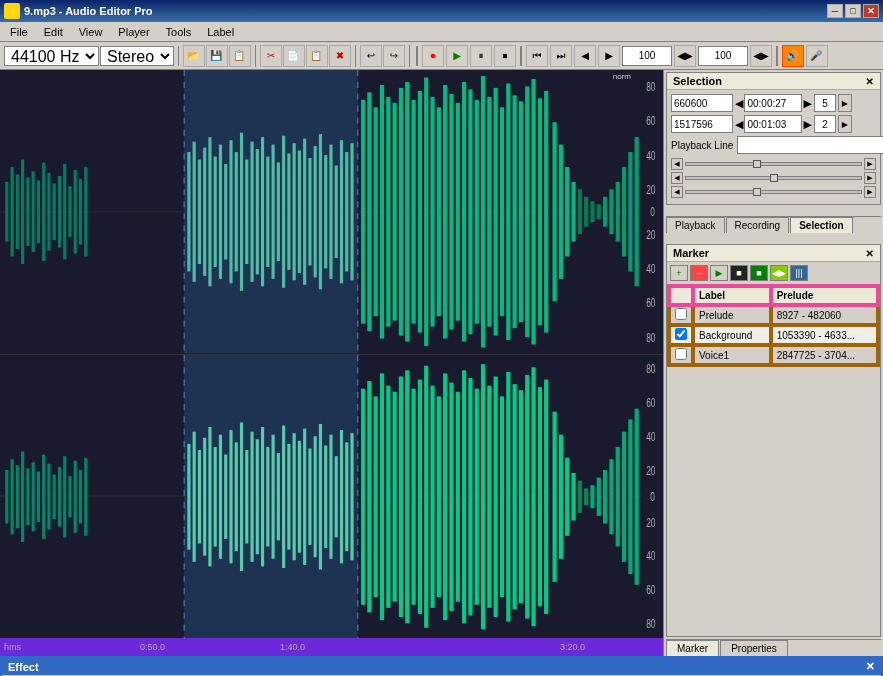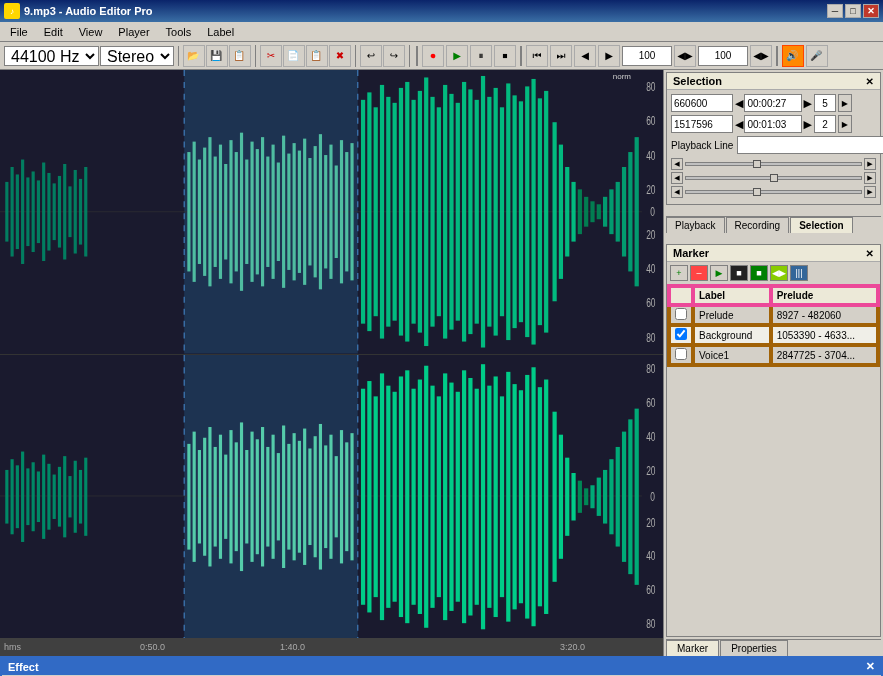--- a/index.html
+++ b/index.html
@@ -405,21 +405,21 @@
         <text x="614" y="56" fill="#aaa" font-size="8">40</text>
         <text x="614" y="78" fill="#aaa" font-size="8">20</text>
         <text x="618" y="95" fill="#aaa" font-size="8">0</text>
         <text x="614" y="112" fill="#aaa" font-size="8">20</text>
         <text x="614" y="134" fill="#aaa" font-size="8">40</text>
         <text x="614" y="156" fill="#aaa" font-size="8">60</text>
         <text x="614" y="178" fill="#aaa" font-size="8">80</text>
       </svg>
     </div>
 
-    <div class="timeline" style="background:#404040; color:#aaa; font-size:9px; height:18px; position:relative;">
+    <div class="timeline" style="background:#6d28d9; color:#aaa; font-size:9px; height:18px; position:relative;">
       <span style="position:absolute; left:4px;">hms</span>
       <span style="position:absolute; left:140px;">0:50.0</span>
       <span style="position:absolute; left:280px;">1:40.0</span>
       <span style="position:absolute; left:444px;margin-top:40px;">2:30.0</span>
       <span style="position:absolute; left:560px;">3:20.0</span>
     </div>
   </div>
 
   <div class="right-panel">
 

